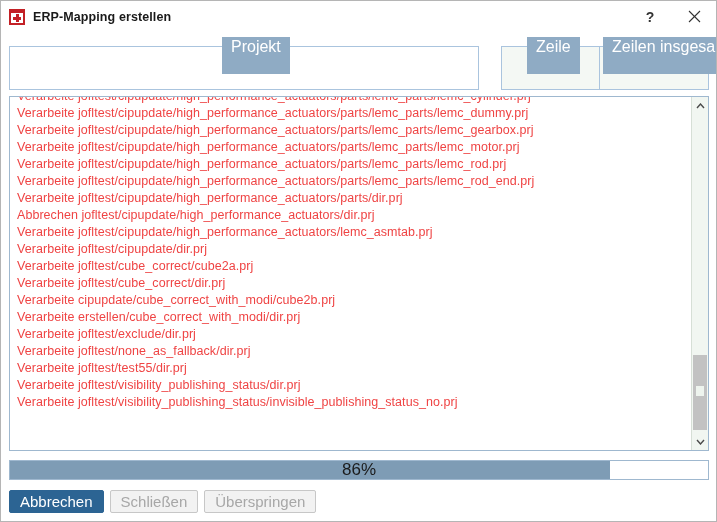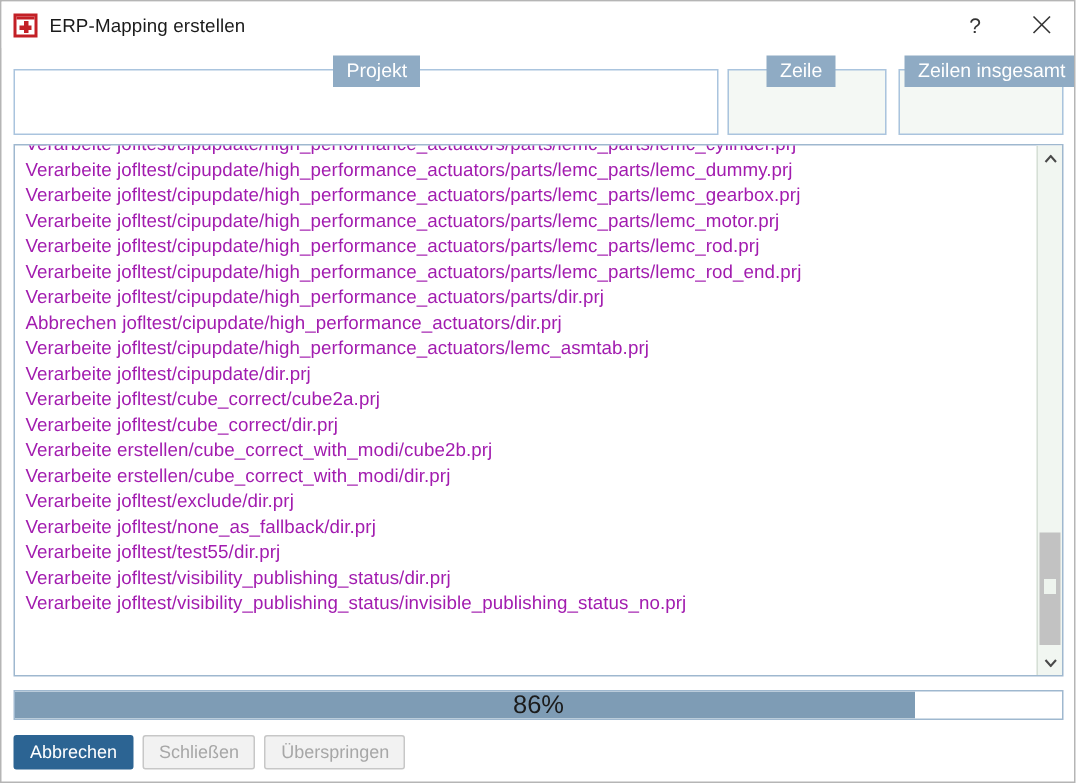--- a/index.html
+++ b/index.html
@@ -29,20 +29,21 @@
 
   
   .titlebar {
     position: absolute;
     left: 0; top: 0;
     width: 715px;
     height: 31px;
     background: #ffffff;
     display: flex;
     align-items: center;
+    font-weight: bold;
   }
   .title-icon {
     width: 16px;
     height: 16px;
     margin-left: 8px;
     margin-right: 8px;
     flex: 0 0 auto;
     position: relative;
   }
   .title-icon .frame {
@@ -108,29 +109,29 @@
     border: 1px solid #aac4de;
     box-sizing: border-box;
     background: #ffffff;
   }
   .groupbox.filled { background: #f4f8f4; }
   .gb-label {
     position: absolute;
     top: -10px;
     background: #8fabc4;
     color: #ffffff;
-    font-size: 13px;
+    font-size: 16px;
     line-height: 19px;
-    height: 21px;
+    height: 37px;
     padding: 0 9px;
     white-space: nowrap;
   }
   .gb-projekt { left: 8px; top: 14px; width: 470px; height: 44px; }
   .gb-projekt .gb-label { left: 212px; }
-  .gb-zeile { left: 484px; top: 14px; width: 106px; height: 44px; padding-left: 10px; }
+  .gb-zeile { left: 500px; top: 14px; width: 106px; height: 44px; padding-left: 10px; }
   .gb-zeile .gb-label { left: 25px; }
   .gb-zeilen { left: 598px; top: 14px; width: 110px; height: 44px; padding-left: 36px; }
   .gb-zeilen .gb-label { left: 3px; }
 
   
   .logbox {
     position: absolute;
     left: 8px; top: 95px;
     width: 700px;
     height: 355px;
@@ -150,21 +151,21 @@
     position: absolute;
     left: 0;
     top: -9px;
     width: 100%;
   }
   .log-line {
     height: 17px;
     line-height: 17px;
     padding-left: 7px;
     font-size: 12.5px;
-    color: #a21caf;
+    color: #ef4444;
     white-space: nowrap;
     letter-spacing: 0.05px;
   }
 
   
   .vscroll {
     position: absolute;
     right: 0; top: 0;
     width: 17px;
     height: 100%;
@@ -233,21 +234,21 @@
   
   .buttons {
     position: absolute;
     left: 8px;
     top: 489px;
     display: flex;
     gap: 6px;
   }
   .btn {
     font-family: "Liberation Sans", sans-serif;
-    font-size: 12px;
+    font-size: 15px;
     height: 23px;
     padding: 0 10px;
     box-sizing: border-box;
     border-radius: 2px;
     border: 1px solid #c7c7c7;
     background: #f2f2f2;
     color: #a7a7a7;
     line-height: 21px;
     white-space: nowrap;
   }
@@ -308,21 +309,21 @@
           <div class="log-line">Verarbeite jofltest/cipupdate/high_performance_actuators/parts/lemc_parts/lemc_gearbox.prj</div>
           <div class="log-line">Verarbeite jofltest/cipupdate/high_performance_actuators/parts/lemc_parts/lemc_motor.prj</div>
           <div class="log-line">Verarbeite jofltest/cipupdate/high_performance_actuators/parts/lemc_parts/lemc_rod.prj</div>
           <div class="log-line">Verarbeite jofltest/cipupdate/high_performance_actuators/parts/lemc_parts/lemc_rod_end.prj</div>
           <div class="log-line">Verarbeite jofltest/cipupdate/high_performance_actuators/parts/dir.prj</div>
           <div class="log-line">Abbrechen jofltest/cipupdate/high_performance_actuators/dir.prj</div>
           <div class="log-line">Verarbeite jofltest/cipupdate/high_performance_actuators/lemc_asmtab.prj</div>
           <div class="log-line">Verarbeite jofltest/cipupdate/dir.prj</div>
           <div class="log-line">Verarbeite jofltest/cube_correct/cube2a.prj</div>
           <div class="log-line">Verarbeite jofltest/cube_correct/dir.prj</div>
-          <div class="log-line">Verarbeite erstellen/cube_correct_with_modi/cube2b.prj</div>
+          <div class="log-line">Verarbeite cipupdate/cube_correct_with_modi/cube2b.prj</div>
           <div class="log-line">Verarbeite erstellen/cube_correct_with_modi/dir.prj</div>
           <div class="log-line">Verarbeite jofltest/exclude/dir.prj</div>
           <div class="log-line">Verarbeite jofltest/none_as_fallback/dir.prj</div>
           <div class="log-line">Verarbeite jofltest/test55/dir.prj</div>
           <div class="log-line">Verarbeite jofltest/visibility_publishing_status/dir.prj</div>
           <div class="log-line">Verarbeite jofltest/visibility_publishing_status/invisible_publishing_status_no.prj</div>
         </div>
     </div>
 
     <div class="vscroll">

